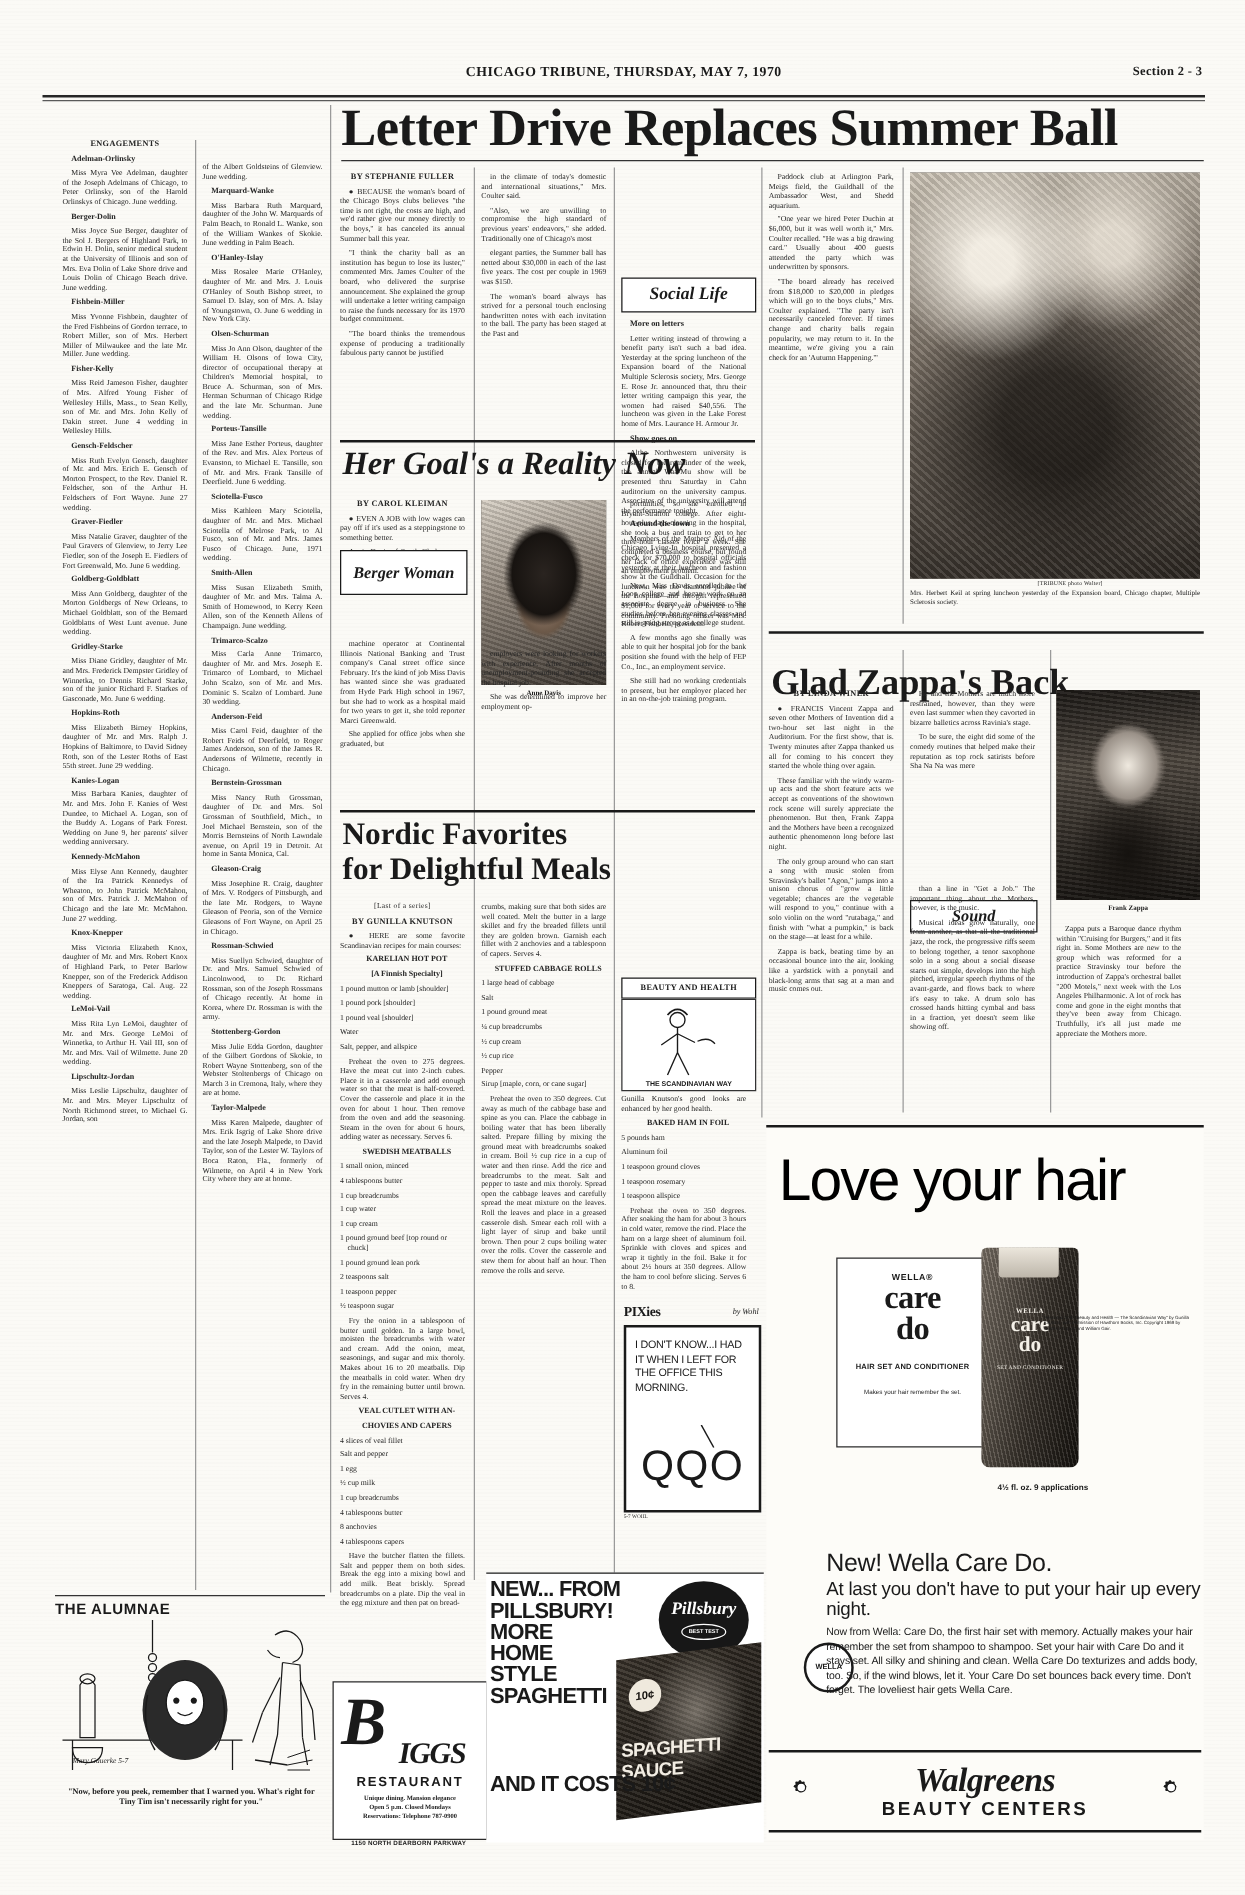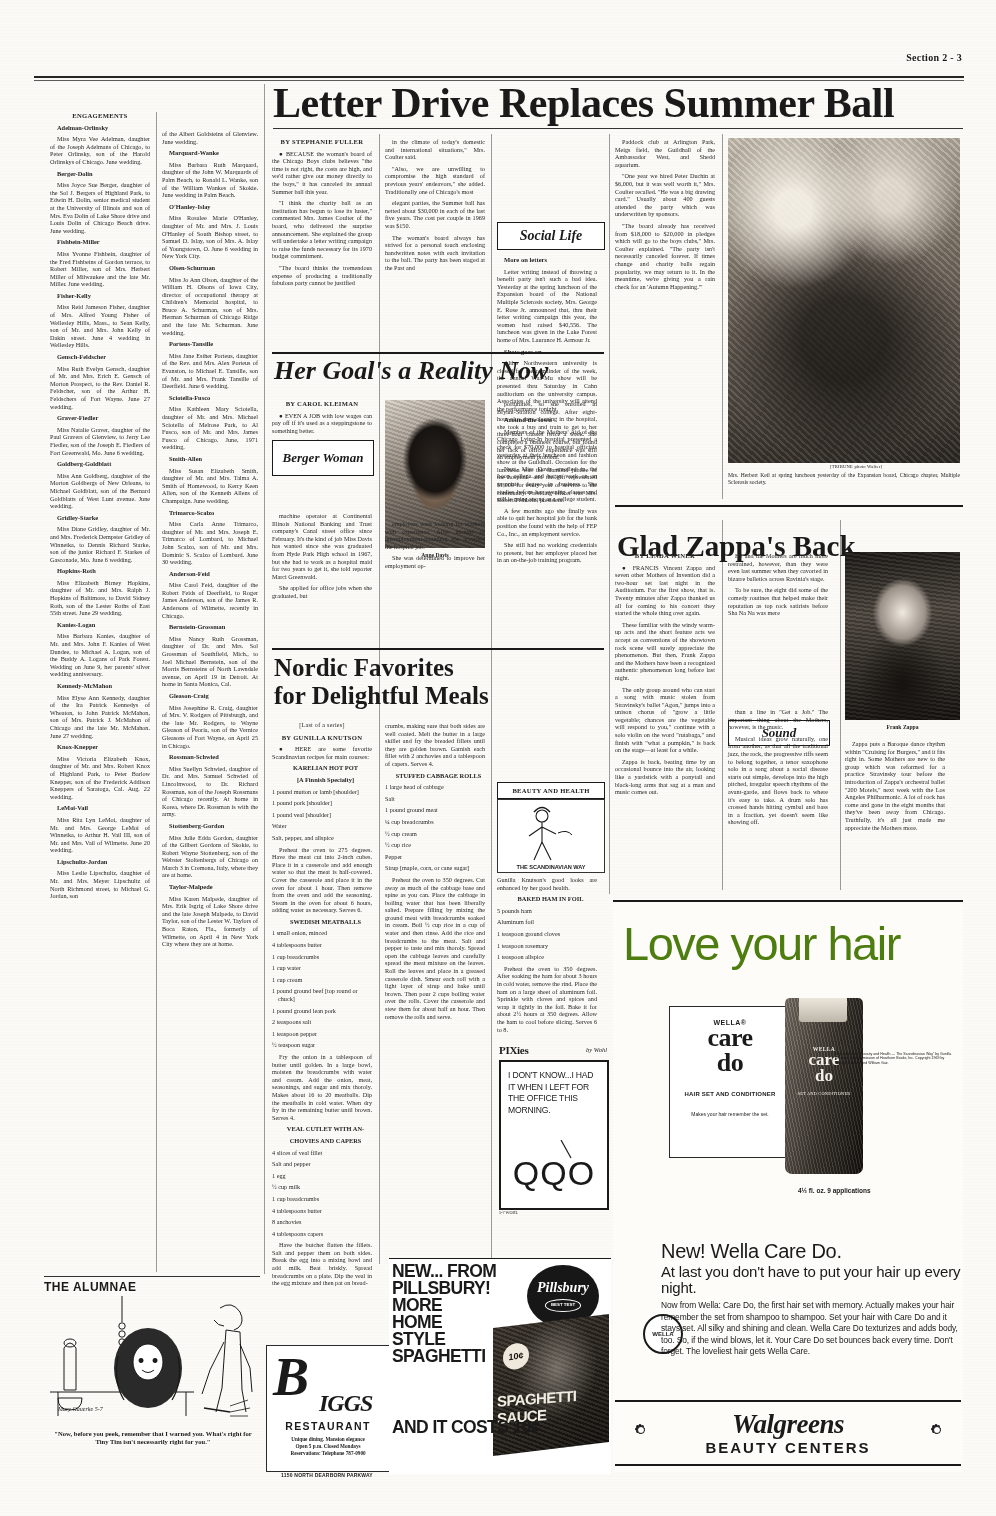--- a/index.html
+++ b/index.html
@@ -83,21 +83,21 @@
       linear-gradient(175deg,#1d1a17 0%,#4e473f 36%,#15120f 100%);
   }
   .cap{position:absolute;font-size:5.6px;line-height:6.6px;text-align:justify;}
   .credit{position:absolute;font-size:4.6px;letter-spacing:.2px;}
 
   
   .ad-wella{position:absolute;left:613px;top:900px;width:350px;height:570px;
     background:#fdfcf8;border-top:2px solid #1a1a1a;}
   .love-hair{position:absolute;left:10px;top:18px;width:330px;
     font-family:"Liberation Sans",sans-serif;font-size:47px;font-weight:300;
-    letter-spacing:-1.5px;color:#4d7c0f;line-height:1;}
+    letter-spacing:-1.5px;color:#000000;line-height:1;}
   .wella-box{position:absolute;left:56px;top:104px;width:120px;height:150px;
     border:1px solid #2a2a2a;background:#fff;}
   .wella-box .brand{font-family:"Liberation Sans",sans-serif;font-size:7px;
     font-weight:700;text-align:center;margin-top:12px;letter-spacing:.5px;}
   .wella-box .cd1{font-family:"Liberation Serif",serif;font-size:26px;font-weight:700;
     text-align:center;line-height:.95;letter-spacing:-.5px;}
   .wella-box .cd2{font-family:"Liberation Serif",serif;font-size:26px;font-weight:700;
     text-align:center;line-height:.95;letter-spacing:-.5px;}
   .wella-box .tag{font-family:"Liberation Sans",sans-serif;font-size:6px;font-weight:700;
     text-align:center;margin-top:16px;letter-spacing:.2px;}
@@ -215,20 +215,21 @@
 
   
   .boxhead{position:absolute;border:1.5px solid #1a1a1a;background:#fff;
     display:flex;align-items:center;justify-content:center;text-align:center;}
 </style>
 </head>
 <body>
 
 <div class="page">
 
+  <div class="masthead">CHICAGO TRIBUNE, THURSDAY, MAY 7, 1970</div>
   <div class="section-no">Section 2 - 3</div>
   <div class="rule-top"></div>
   <div class="rule-top2"></div>
 
 
   <div class="main-head">Letter Drive Replaces Summer Ball</div>
   <div class="rule-head"></div>
 
   <div class="vrule" style="left:264px;top:84px;height:1190px;"></div>
   <div class="vrule" style="left:156px;top:112px;height:1160px;"></div>

